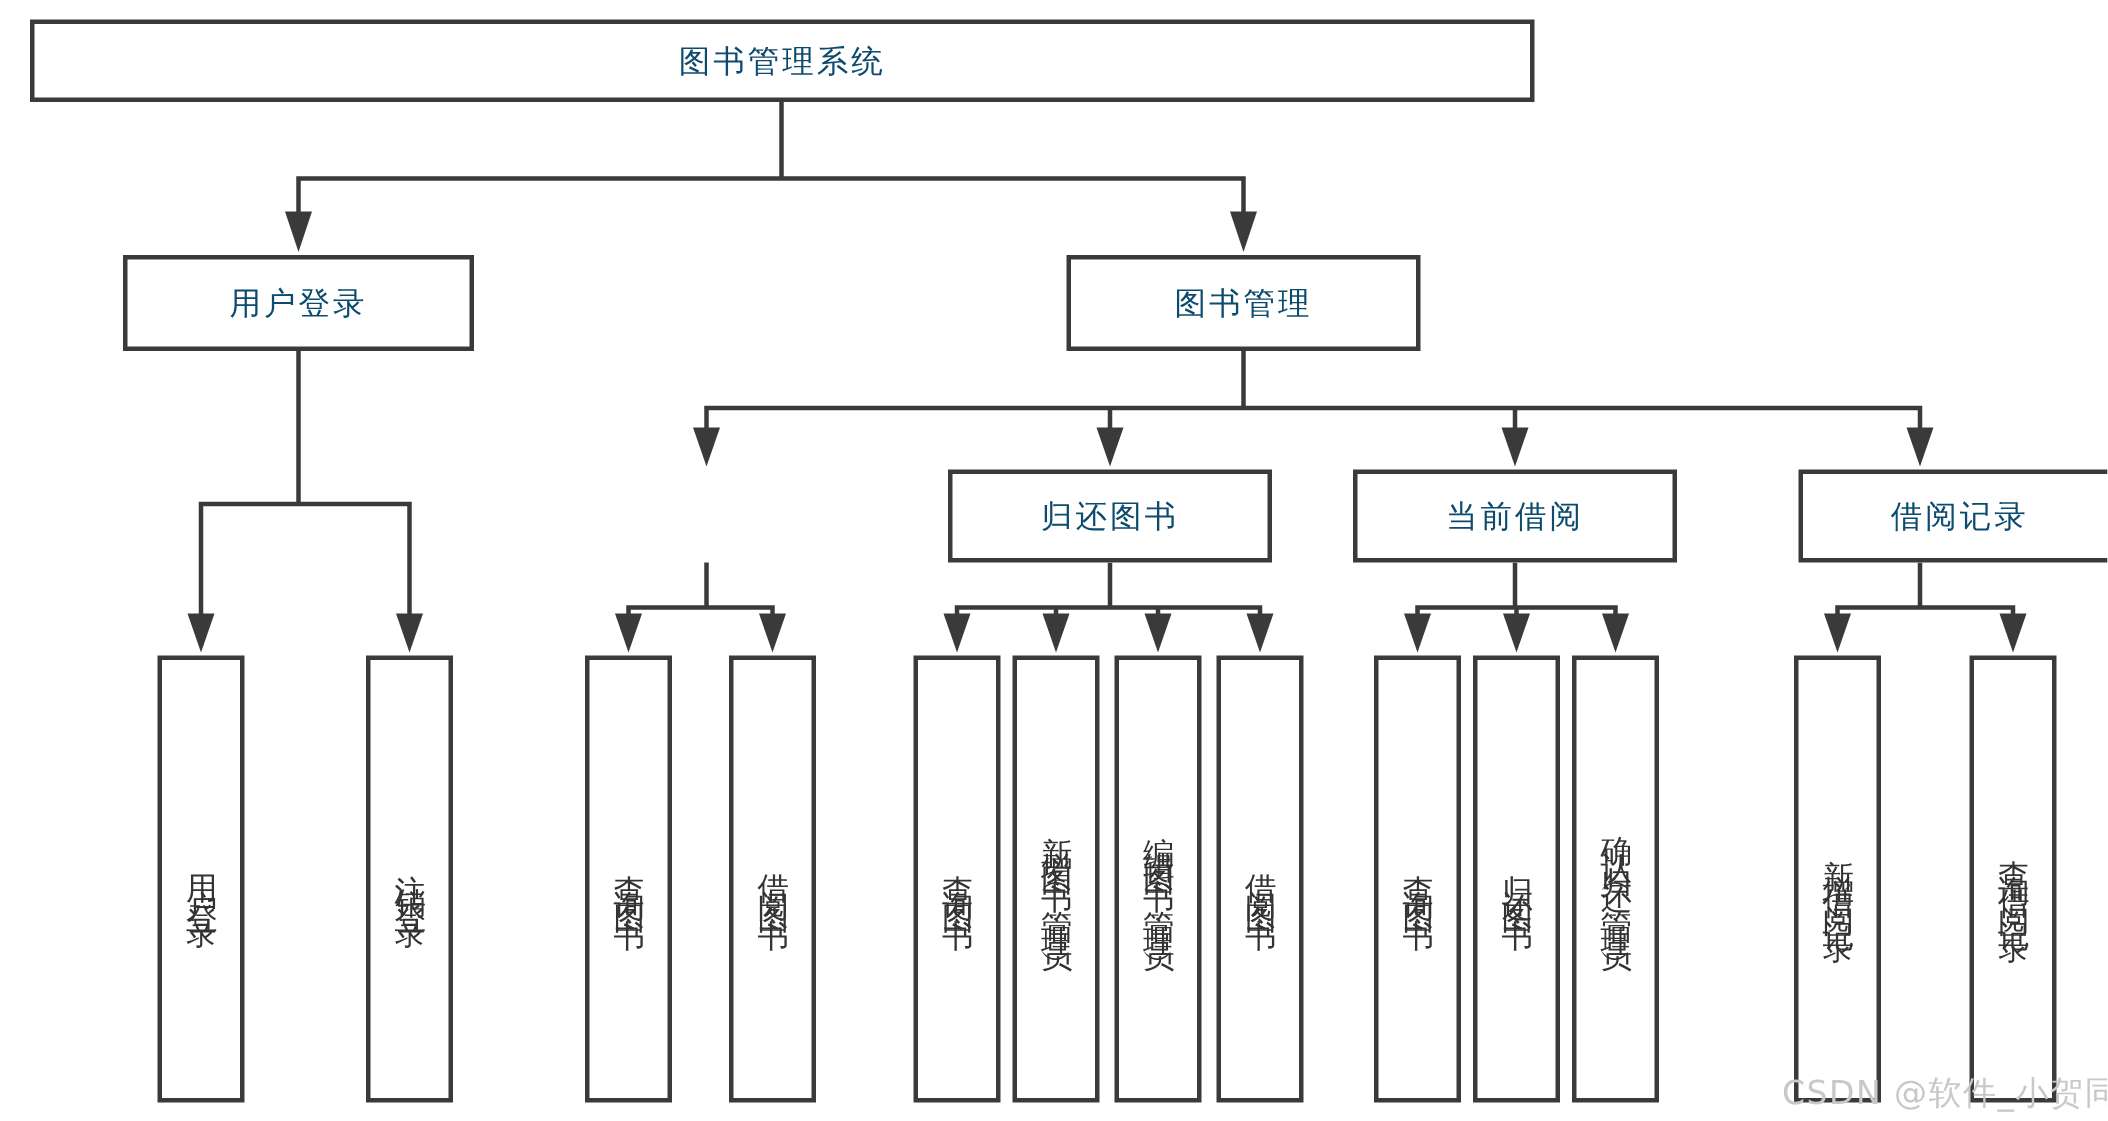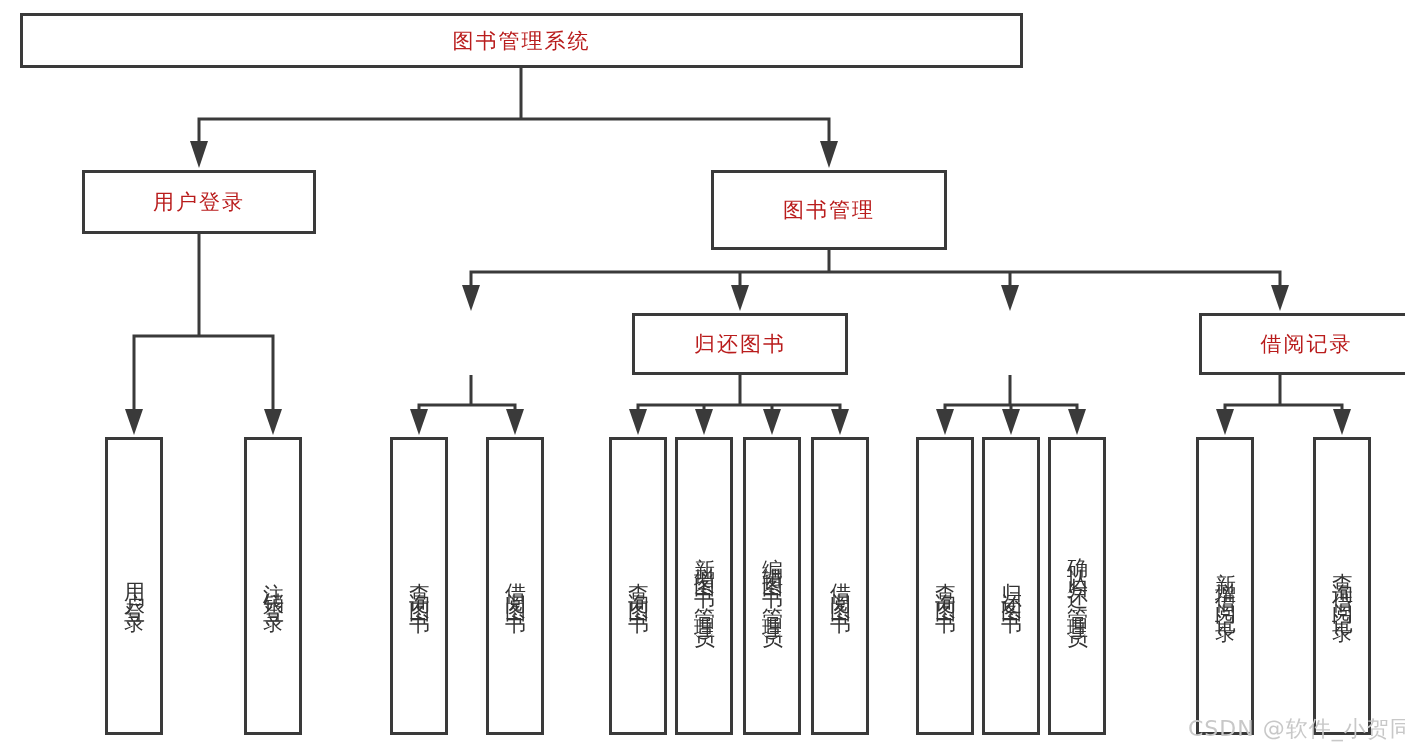--- a/index.html
+++ b/index.html
@@ -24,21 +24,21 @@
   .hnode {
     position: absolute;
     box-sizing: border-box;
     background: #ffffff;
     border: 3px solid #3a3a3a;
     display: flex;
     align-items: center;
     justify-content: center;
     z-index: 1;
     font-size: 21px;
-    color: #b91c1c;
+    color: #0c4a6e;
     letter-spacing: 2px;
     white-space: nowrap;
   }
   .root-node {
     left: 20px; top: 13px;
     width: 1003px; height: 55px;
   }
   .leaf {
     position: absolute;
     top: 437px;
@@ -126,23 +126,24 @@
       <polygon points="1002,409 1020,409 1011,435"></polygon>
       <polygon points="1068,409 1086,409 1077,435"></polygon>
       <polygon points="1216,409 1234,409 1225,435"></polygon>
       <polygon points="1333,409 1351,409 1342,435"></polygon>
     </g>
   </svg>
 
   <div class="hnode root-node">图书管理系统</div>
 
   <div class="hnode" style="left:82px; top:170px; width:234px; height:64px;">用户登录</div>
-  <div class="hnode" style="left:711px; top:170px; width:236px; height:80px;">图书管理</div>
+  <div class="hnode" style="left:711px; top:170px; width:236px; height:64px;">图书管理</div>
 
   <div class="hnode" style="left:632px; top:313px; width:216px; height:62px;">归还图书</div>
+  <div class="hnode" style="left:902px; top:313px; width:216px; height:62px;">当前借阅</div>
   <div class="hnode" style="left:1172px; top:313px; width:215px; height:62px;margin-left:27px;">借阅记录</div>
 
   <div class="leaf" style="left:105px;">
     <span>用户登录</span>
   </div>
   <div class="leaf" style="left:244px;">
     <span>注销登录</span>
   </div>
 
   <div class="leaf" style="left:390px;">

